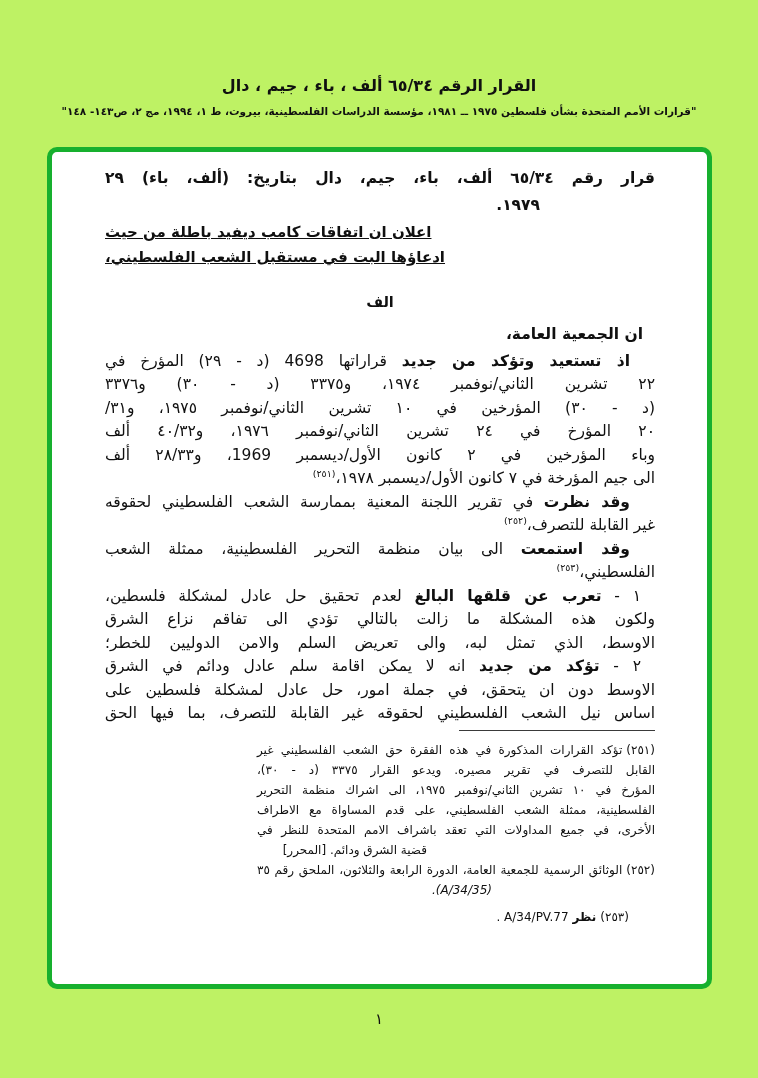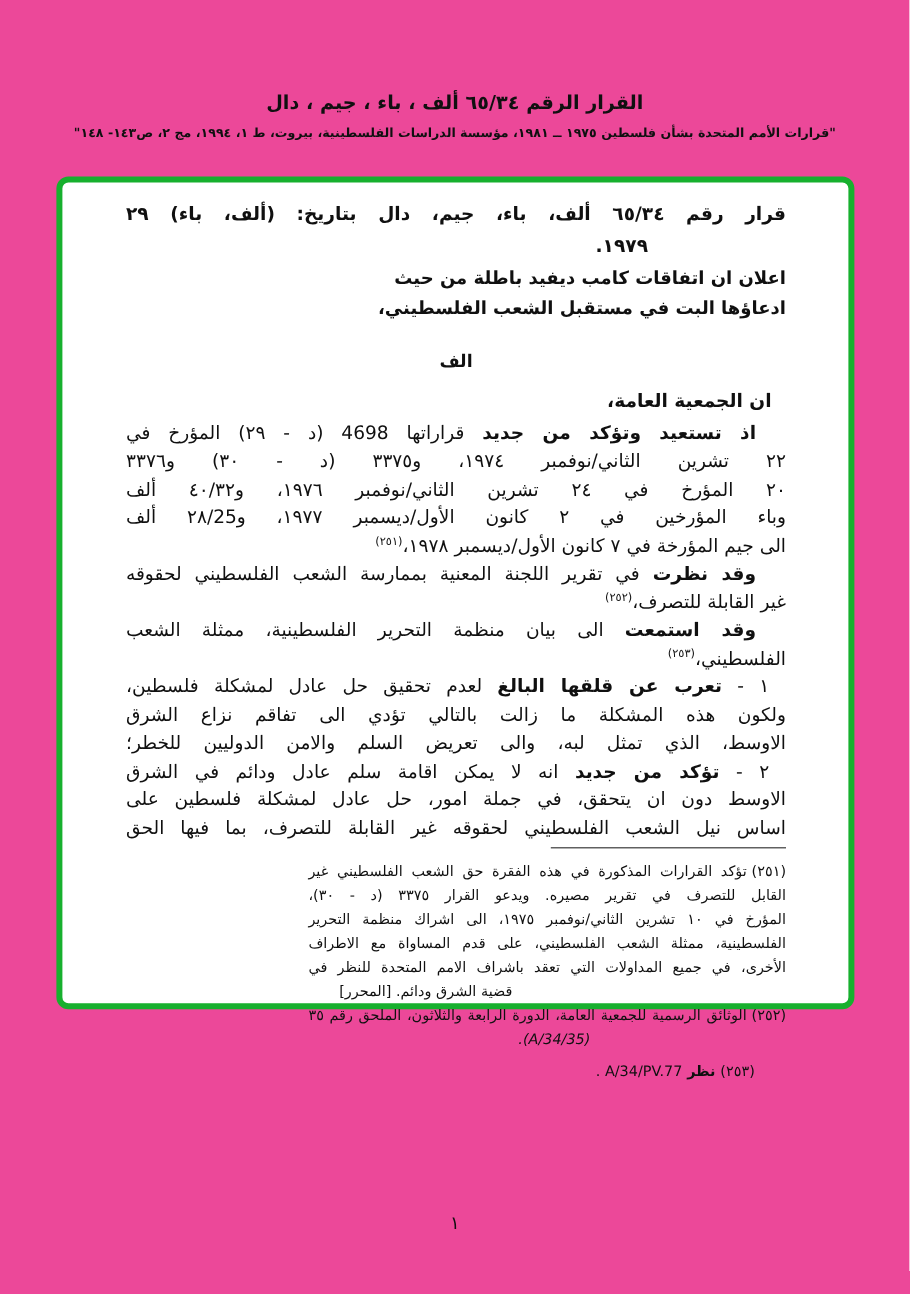--- a/index.html
+++ b/index.html
@@ -1,30 +1,30 @@
 <!DOCTYPE html>
 <html lang="ar"><head>
 <meta charset="utf-8">
 <style>
   html,body{margin:0;padding:0;background:#fff;}
-  .page{position:relative;width:758px;height:1078px;background:#ec4899;overflow:hidden;
+  .page{position:relative;width:758px;height:1078px;background:#bef264;overflow:hidden;
         font-family:"DejaVu Sans","Liberation Sans",sans-serif;color:#101010;}
   
   .header{position:absolute;top:76px;left:0;right:0;text-align:center;direction:rtl;}
   .title{font-size:16px;font-weight:700;}
   .source{font-size:10.5px;font-weight:700;margin-top:10px;}
   
-  .box{position:absolute;left:47px;top:147px;width:665px;height:694px;box-sizing:border-box;
+  .box{position:absolute;left:47px;top:147px;width:665px;height:842px;box-sizing:border-box;
        border:5px solid #17b02e;border-radius:10px;background:#fff;}
   .content{direction:rtl;text-align:right;padding:13px 52px 0 53px;font-size:15.5px;line-height:23.5px;}
   .b{font-weight:700;}
   .j{text-align:justify;text-align-last:justify;}
   .intro{line-height:26.5px;font-weight:700;}
   .yr{padding-left:0;padding-right:115px;text-align:right;text-align-last:right;}
-  .subject{margin-top:2px;text-align:right;font-weight:700;font-size:15px;line-height:25px;}
+  .subject{margin-top:2px;text-align:left;font-weight:700;font-size:15px;line-height:25px;text-decoration:underline;}
   .section-letter{margin-top:20px;text-align:center;font-weight:700;font-size:14.5px;line-height:25px;}
   .opener{margin-top:8px;font-weight:700;text-indent:12px;}
   .body-start{margin-top:3px;}
   .ind25{text-indent:25px;}
   .ind14{text-indent:14px;}
   sup{font-size:9.5px;line-height:0;vertical-align:super;}
   
   .fn-sep{width:196px;border-top:1.5px solid #3a3a3a;margin:4px 0 9px 0;}
   .footnotes{width:398px;font-size:12px;line-height:20px;}
   .fn-label{margin-left:4px;}
@@ -56,22 +56,23 @@
         <div>ادعاؤها البت في مستقبل الشعب الفلسطيني،</div>
       </div>
 
       <div class="section-letter">الف</div>
 
       <div class="opener">ان الجمعية العامة،</div>
 
       <div class="body-start">
         <div class="j ind25"><span class="b">اذ تستعيد وتؤكد من جديد</span><span> قراراتها 4698 (د - ٢٩) المؤرخ في</span></div>
         <div class="j">٢٢ تشرين الثاني/نوفمبر ١٩٧٤، و٣٣٧٥ (د - ٣٠) و٣٣٧٦</div>
+        <div class="j">(د - ٣٠) المؤرخين في ١٠ تشرين الثاني/نوفمبر ١٩٧٥، و٣١/</div>
         <div class="j">٢٠ المؤرخ في ٢٤ تشرين الثاني/نوفمبر ١٩٧٦، و٤٠/٣٢ ألف</div>
-        <div class="j">وباء المؤرخين في ٢ كانون الأول/ديسمبر ١٩٧٧، و٢٨/25 ألف</div>
+        <div class="j">وباء المؤرخين في ٢ كانون الأول/ديسمبر 1969، و٢٨/٣٣ ألف</div>
         <div><span>الى جيم المؤرخة في ٧ كانون الأول/ديسمبر ١٩٧٨،</span><sup>(٢٥١)</sup></div>
       </div>
 
       <div>
         <div class="j ind25"><span class="b">وقد نظرت</span><span> في تقرير اللجنة المعنية بممارسة الشعب الفلسطيني لحقوقه</span></div>
         <div><span>غير القابلة للتصرف،</span><sup>(٢٥٢)</sup></div>
       </div>
 
       <div>
         <div class="j ind25"><span class="b">وقد استمعت</span><span> الى بيان منظمة التحرير الفلسطينية، ممثلة الشعب</span></div>

